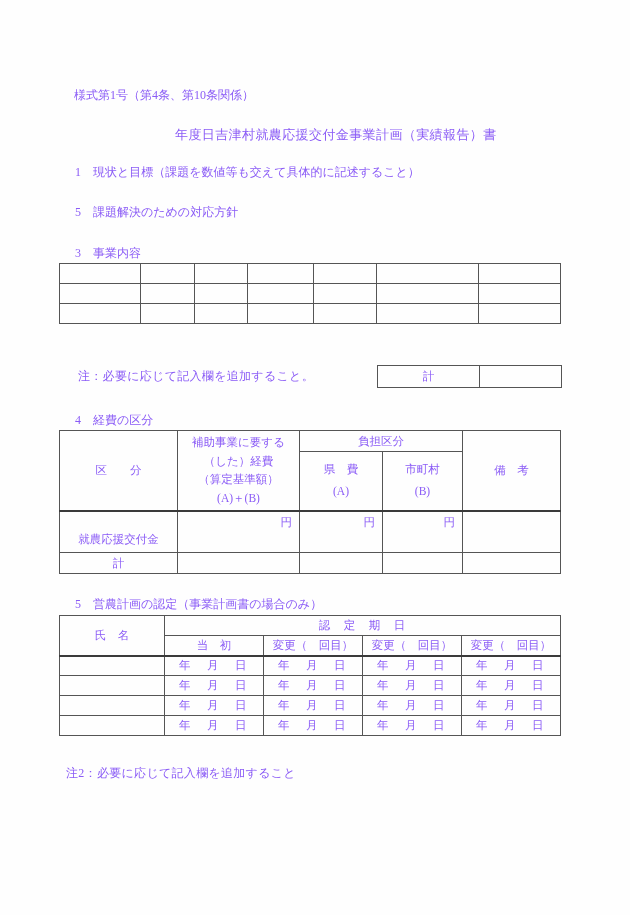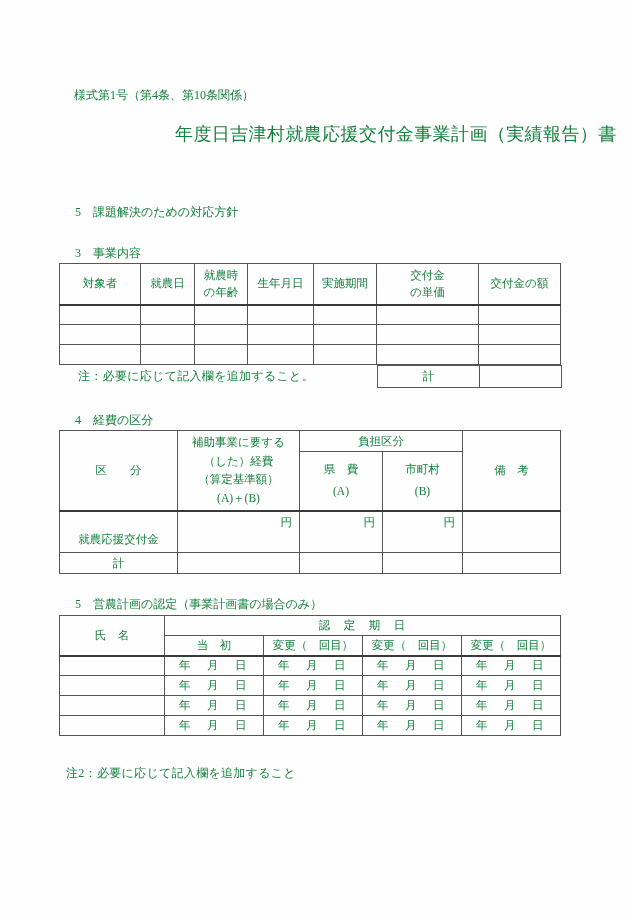--- a/index.html
+++ b/index.html
@@ -1,23 +1,23 @@
 <!DOCTYPE html>
 <html><head>
 <meta charset="utf-8">
 <style>
   html,body { margin:0; padding:0; background:#ffffff; }
   .page {
     position:relative; width:630px; height:915px; background:#fefefe;
     font-family:"Liberation Serif","DejaVu Serif",serif;
-    color:#15803d; overflow:hidden;
+    color:#8b5cf6; overflow:hidden;
   }
   .abs { position:absolute; }
   .t12 { font-size:12px; line-height:15px; white-space:nowrap; }
-  .title { font-size:18px; letter-spacing:0.4px; }
+  .title { font-size:13px; letter-spacing:0.4px; }
 
   table { border-collapse:collapse; table-layout:fixed; }
   td {
     border:1px solid #555; padding:0; margin:0;
     font-size:11.5px; line-height:1.45;
     text-align:center; vertical-align:middle;
     overflow:hidden;
   }
   .pre { white-space:pre-line; }
   .hb  { border-bottom:2px solid #3a3a3a; }      
@@ -29,45 +29,35 @@
 </style>
 </head>
 <body>
 
 <div class="page">
 
   <div class="abs t12" style="left:74px; top:88px;">様式第1号（第4条、第10条関係）</div>
 
   <div class="abs t12 title" style="left:175px; top:127px;">年度日吉津村就農応援交付金事業計画（実績報告）書</div>
 
+  <div class="abs t12" style="left:75px; top:165px;">1　現状と目標（課題を数値等も交えて具体的に記述すること）</div>
   <div class="abs t12" style="left:75px; top:205px;">5　課題解決のための対応方針</div>
   <div class="abs t12" style="left:75px; top:246px;">3　事業内容</div>
 
   <table class="abs" style="left:59px; top:263px; width:501px;">
     <colgroup>
       <col style="width:81px">
         <col style="width:54px">
         <col style="width:53px">
       <col style="width:66px">
         <col style="width:63px">
         <col style="width:102px">
       <col style="width:82px">
     </colgroup>
     <tbody>
-        <tr style="height:41px">
-      <td class="hb">対象者</td>
-      <td class="hb">就農日</td>
-      <td class="hb pre">就農時
-の年齢</td>
-      <td class="hb">生年月日</td>
-      <td class="hb">実施期間</td>
-      <td class="hb pre">交付金
-の単価</td>
-      <td class="hb">交付金の額</td>
-    </tr>
     <tr style="height:20px">
       <td></td>
           <td></td>
       <td></td>
           <td></td>
       <td></td>
           <td></td>
       <td></td>
     </tr>
     <tr style="height:20px">

